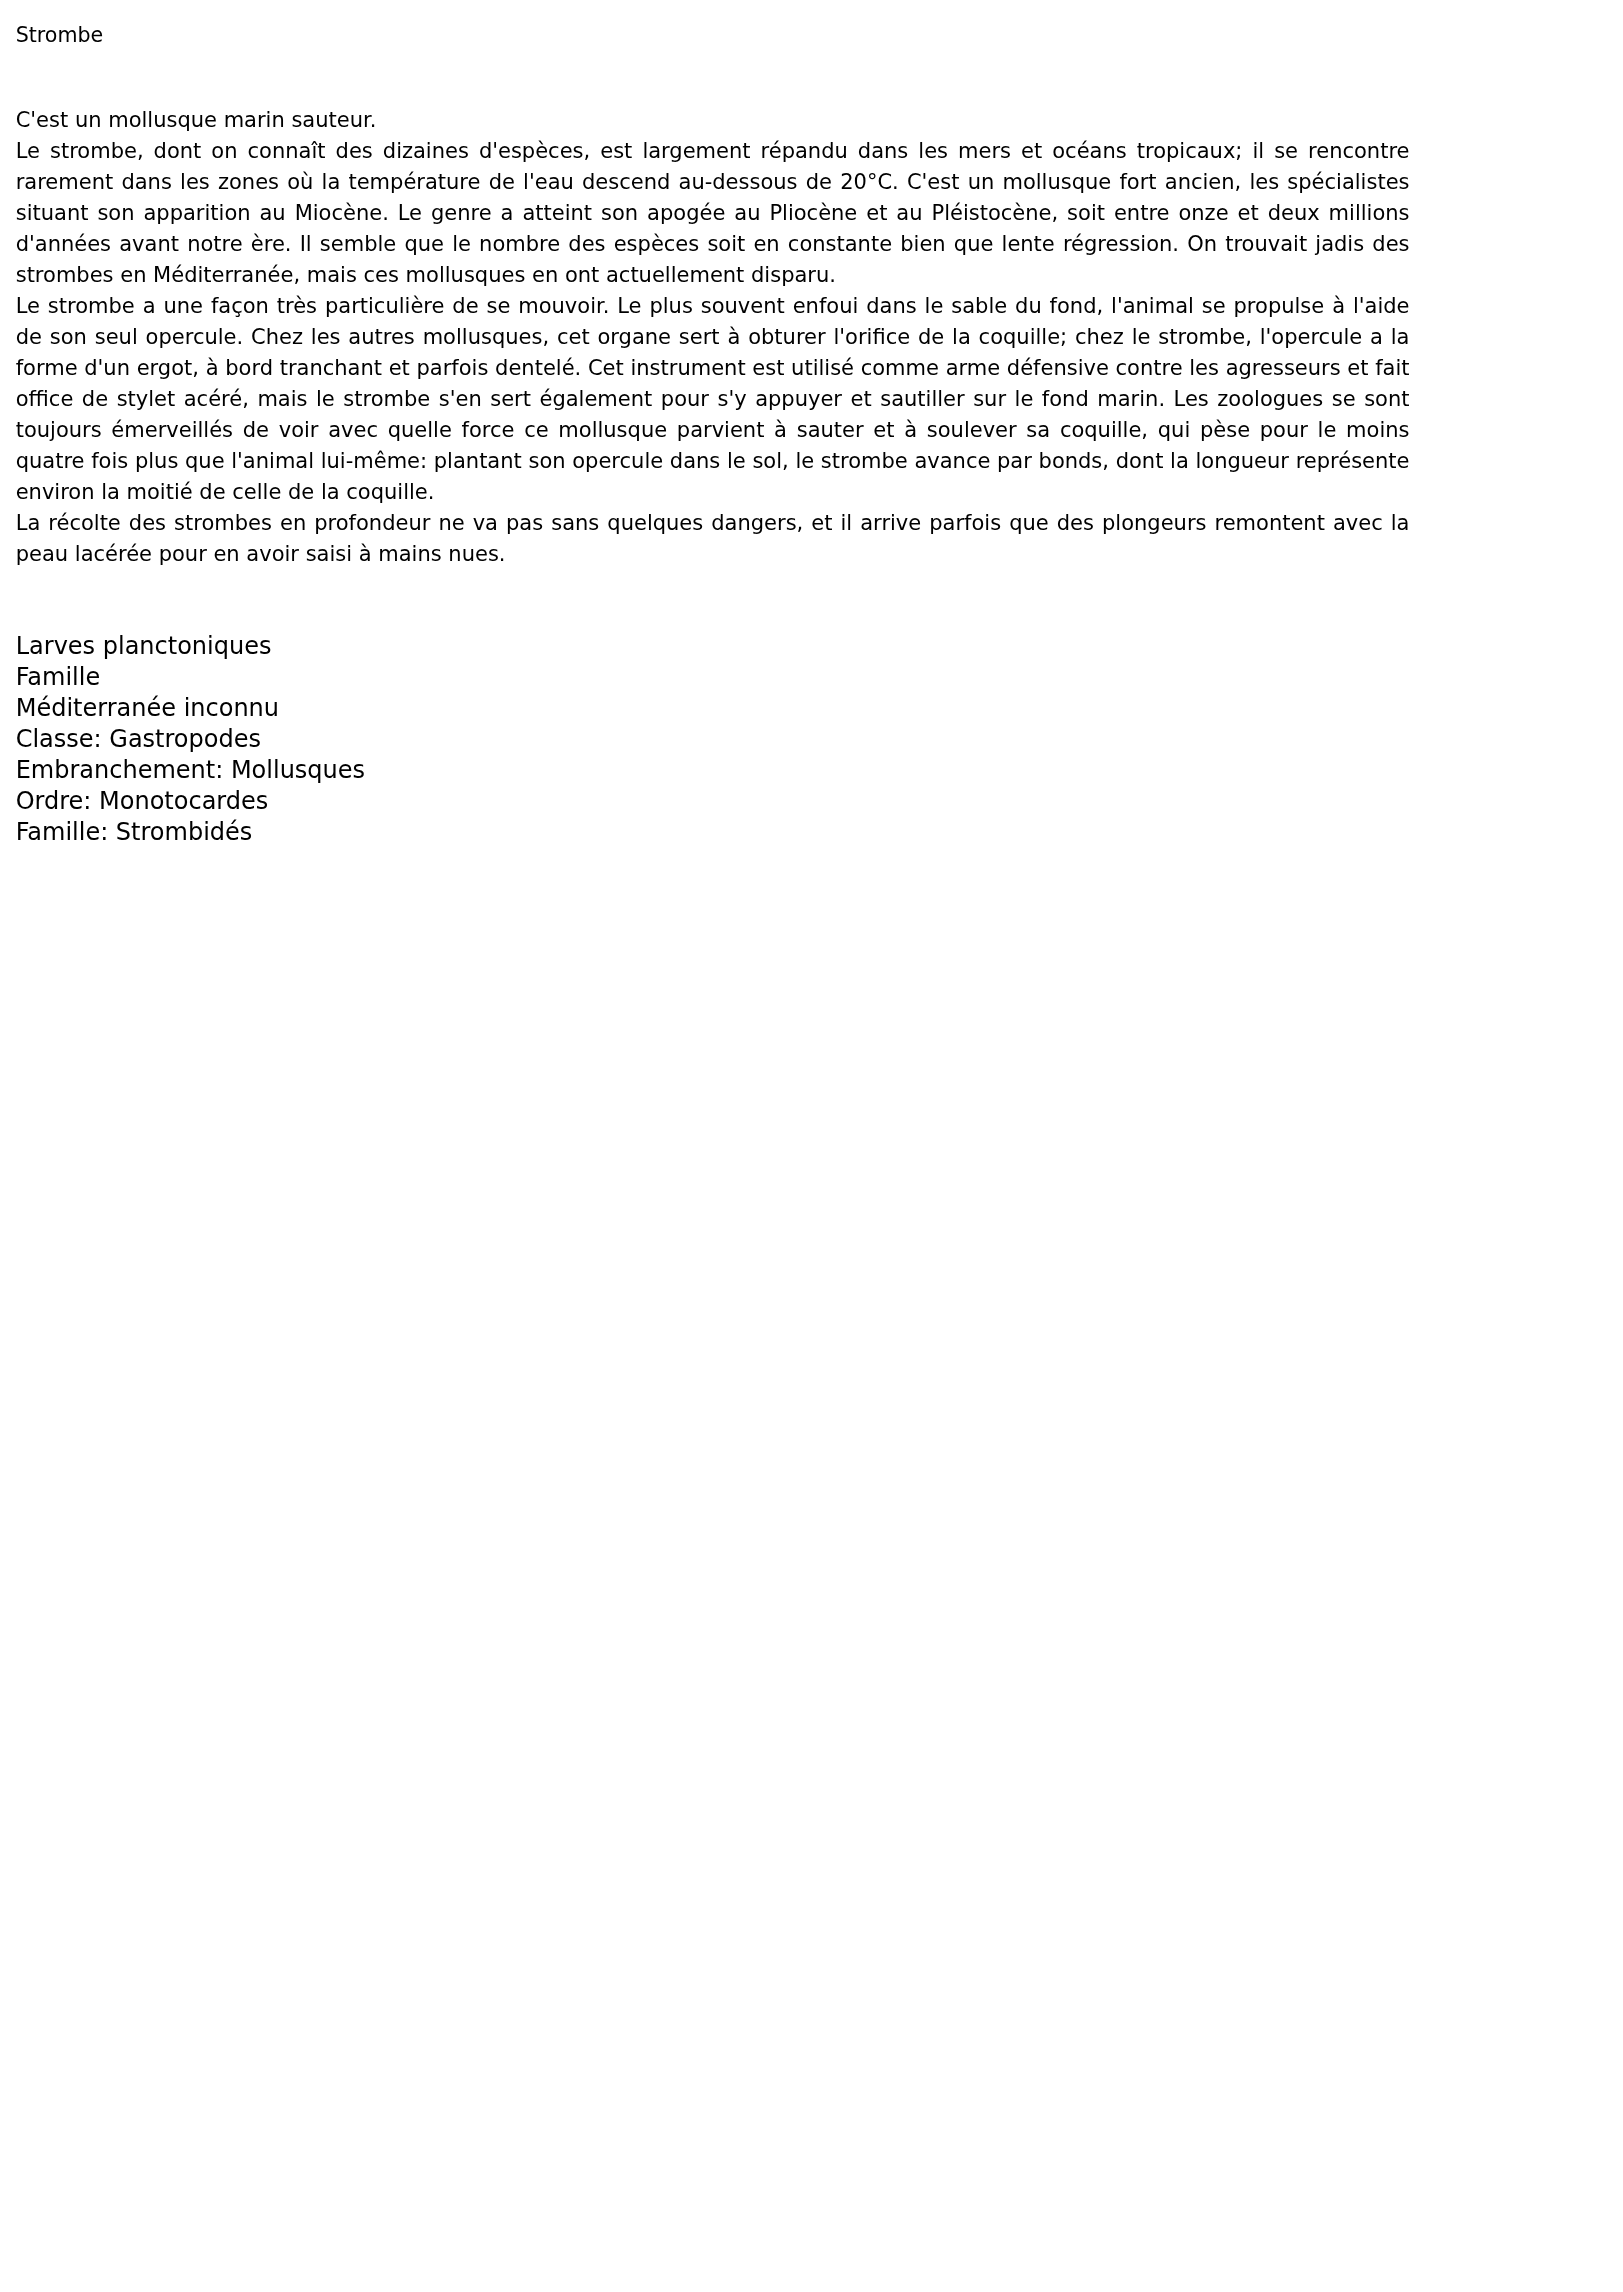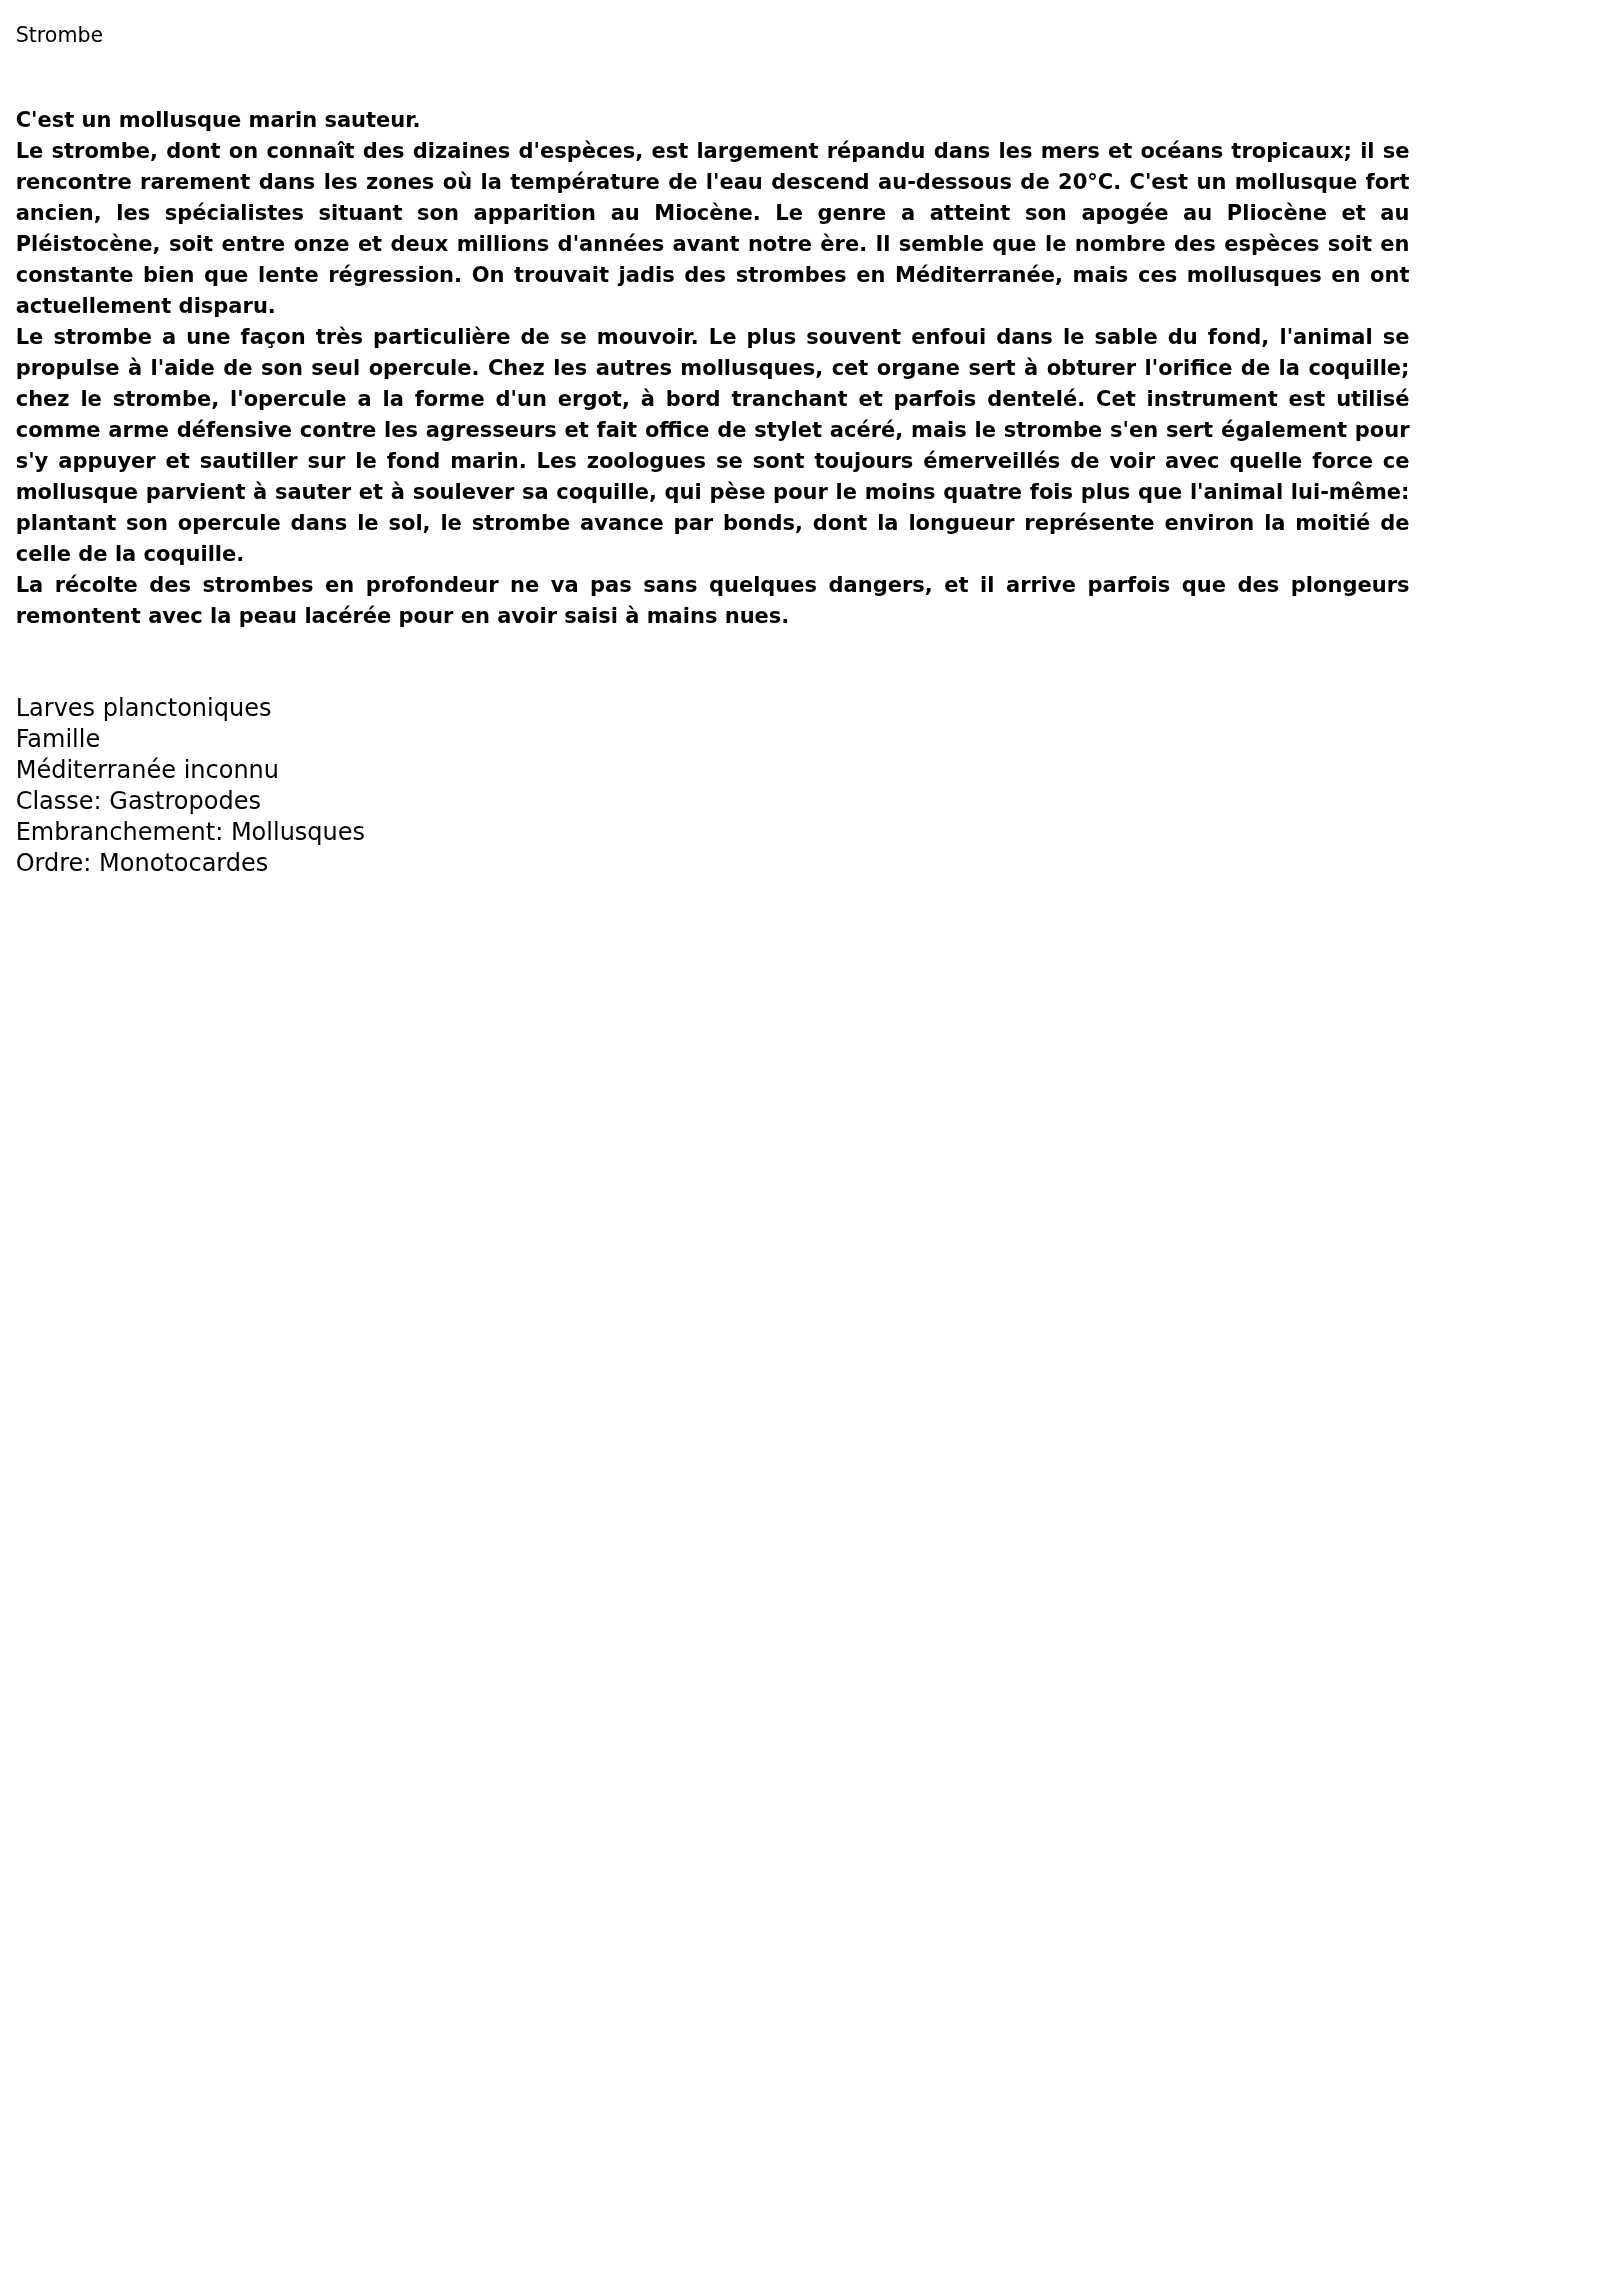--- a/index.html
+++ b/index.html
@@ -36,21 +36,20 @@
     font-size: 21px;
     line-height: 31px;
     text-align: justify;
     text-justify: inter-word;
     max-width: 1583px;
   }
   .para {
     margin: 0;
     text-align: justify;
     text-justify: inter-word;
-    font-weight: bold;
   }
   .para:last-child {
     text-align: justify;
   }
   
   .spacer-block {
     height: 61px;
   }
   .facts-block {
     font-size: 24px;
@@ -80,16 +79,17 @@
 
   <div class="spacer-block"></div>
 
   <div class="facts-block">
     <div class="fact-line">Larves planctoniques</div>
     <div class="fact-line">Famille</div>
     <div class="fact-line">Méditerranée inconnu</div>
     <div class="fact-line">Classe: Gastropodes</div>
     <div class="fact-line">Embranchement: Mollusques</div>
     <div class="fact-line">Ordre: Monotocardes</div>
+    <div class="fact-line">Famille: Strombidés</div>
   </div>
 
 </div>
 
 
 </body></html>

